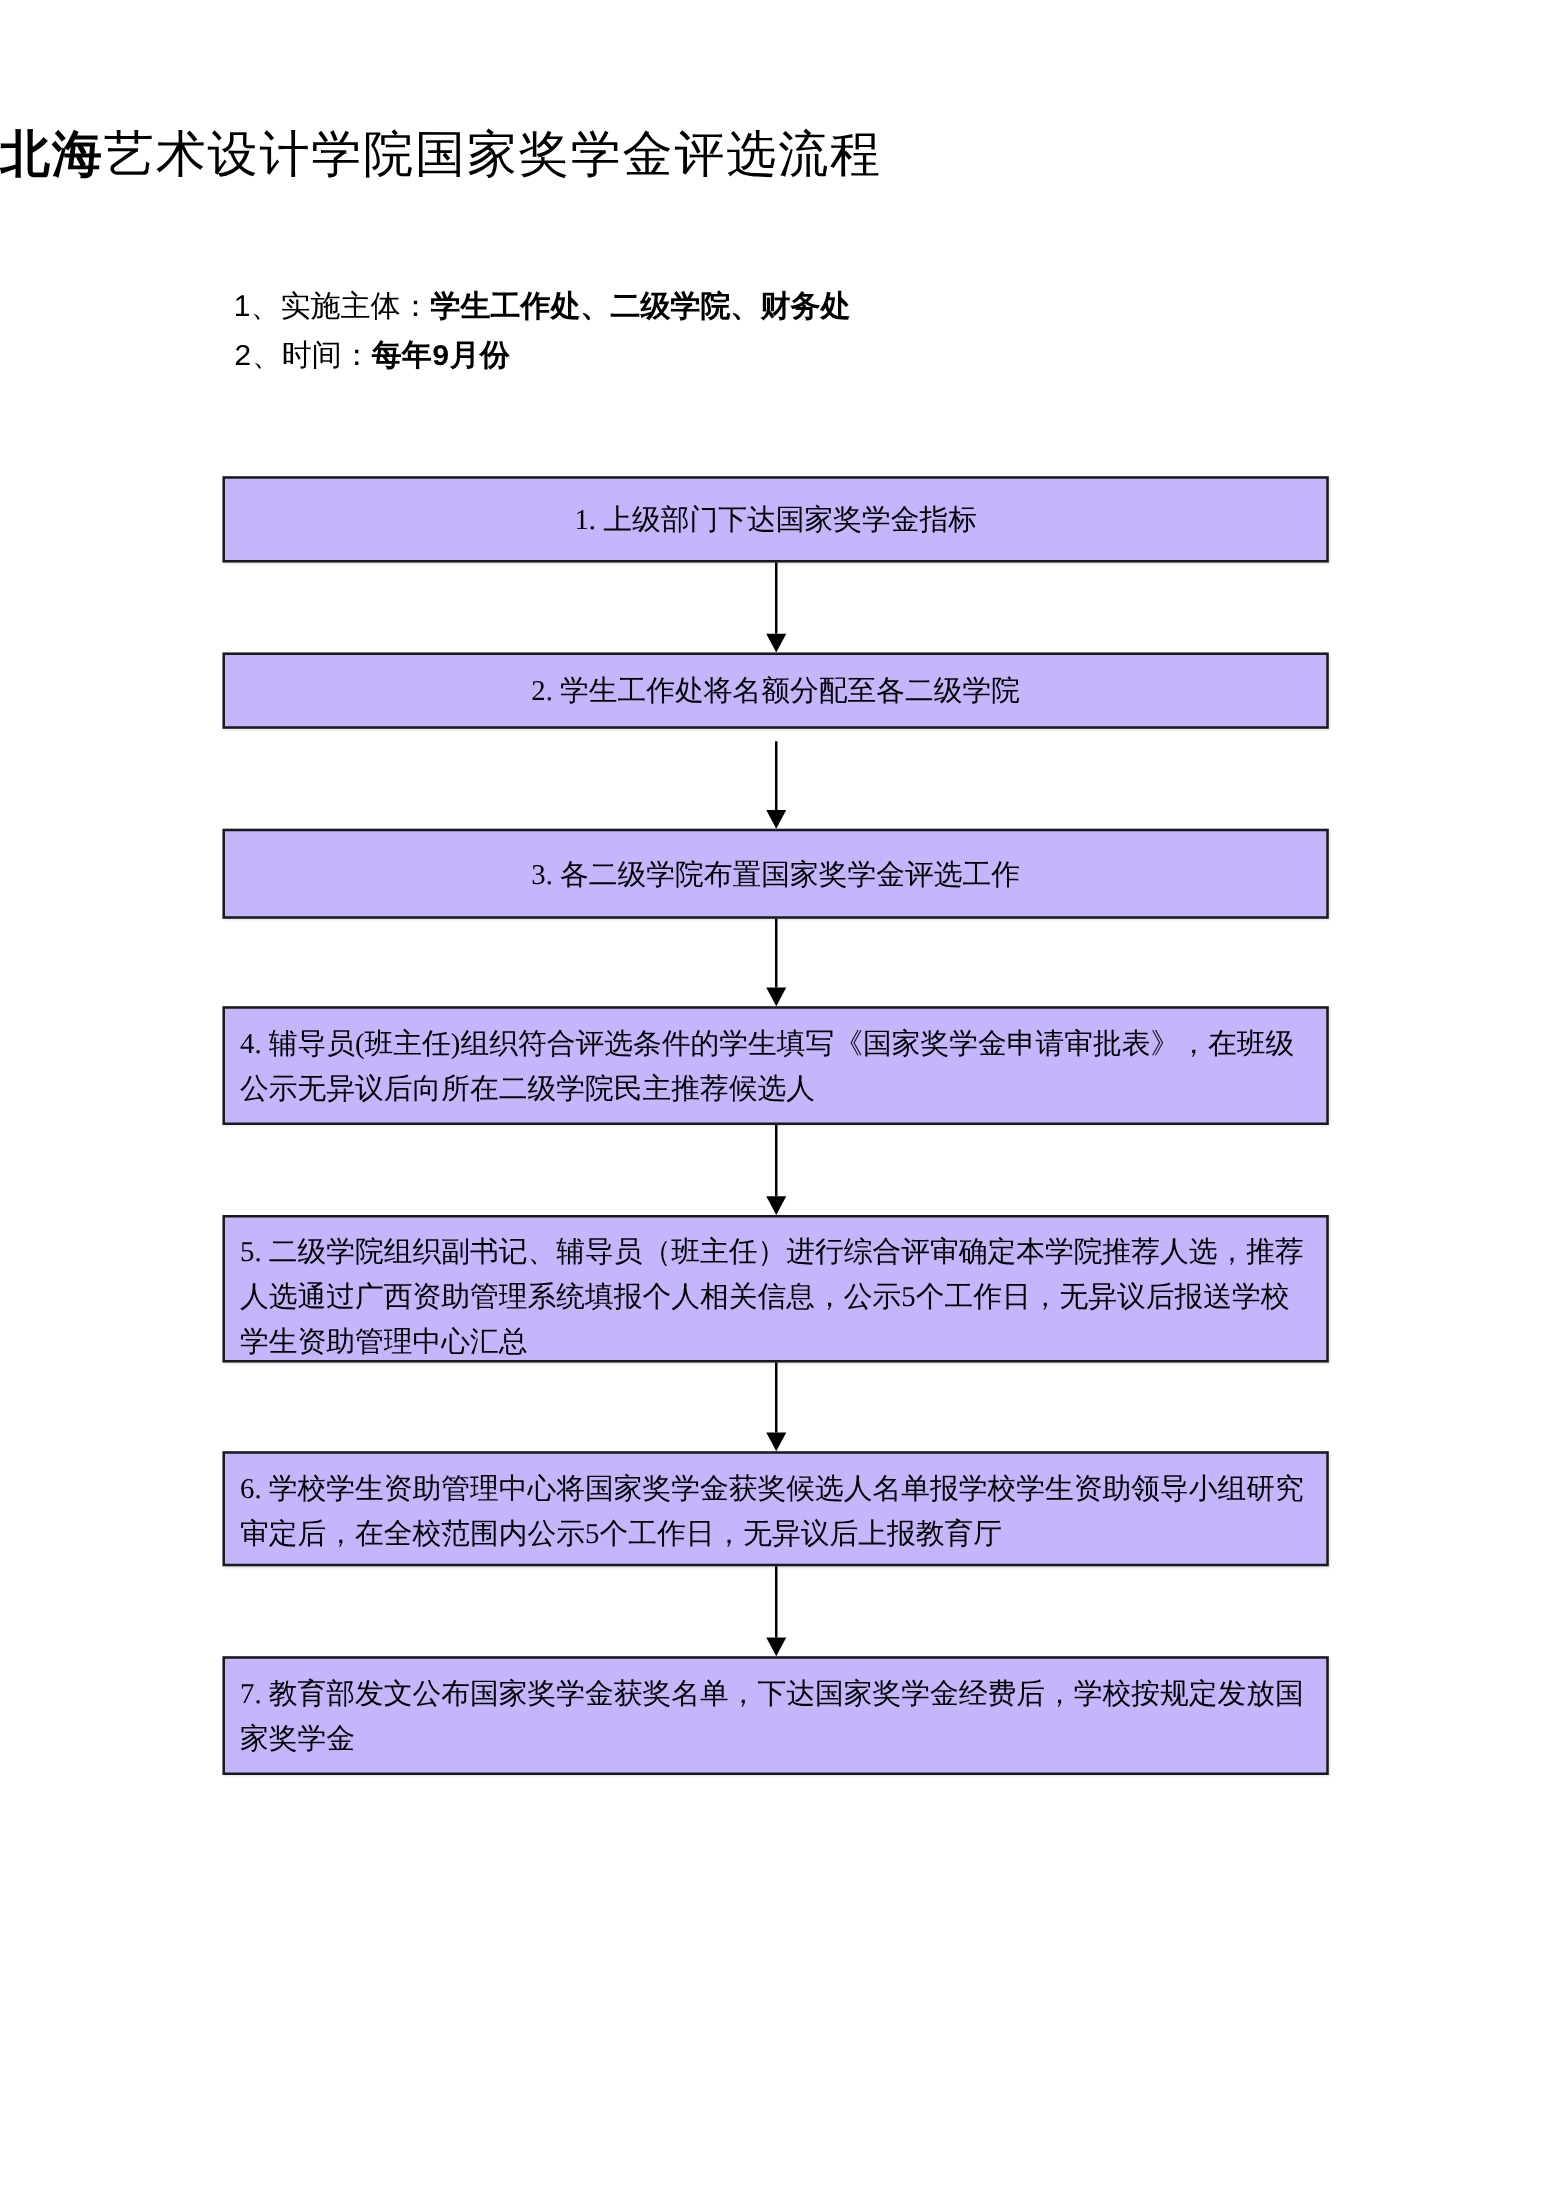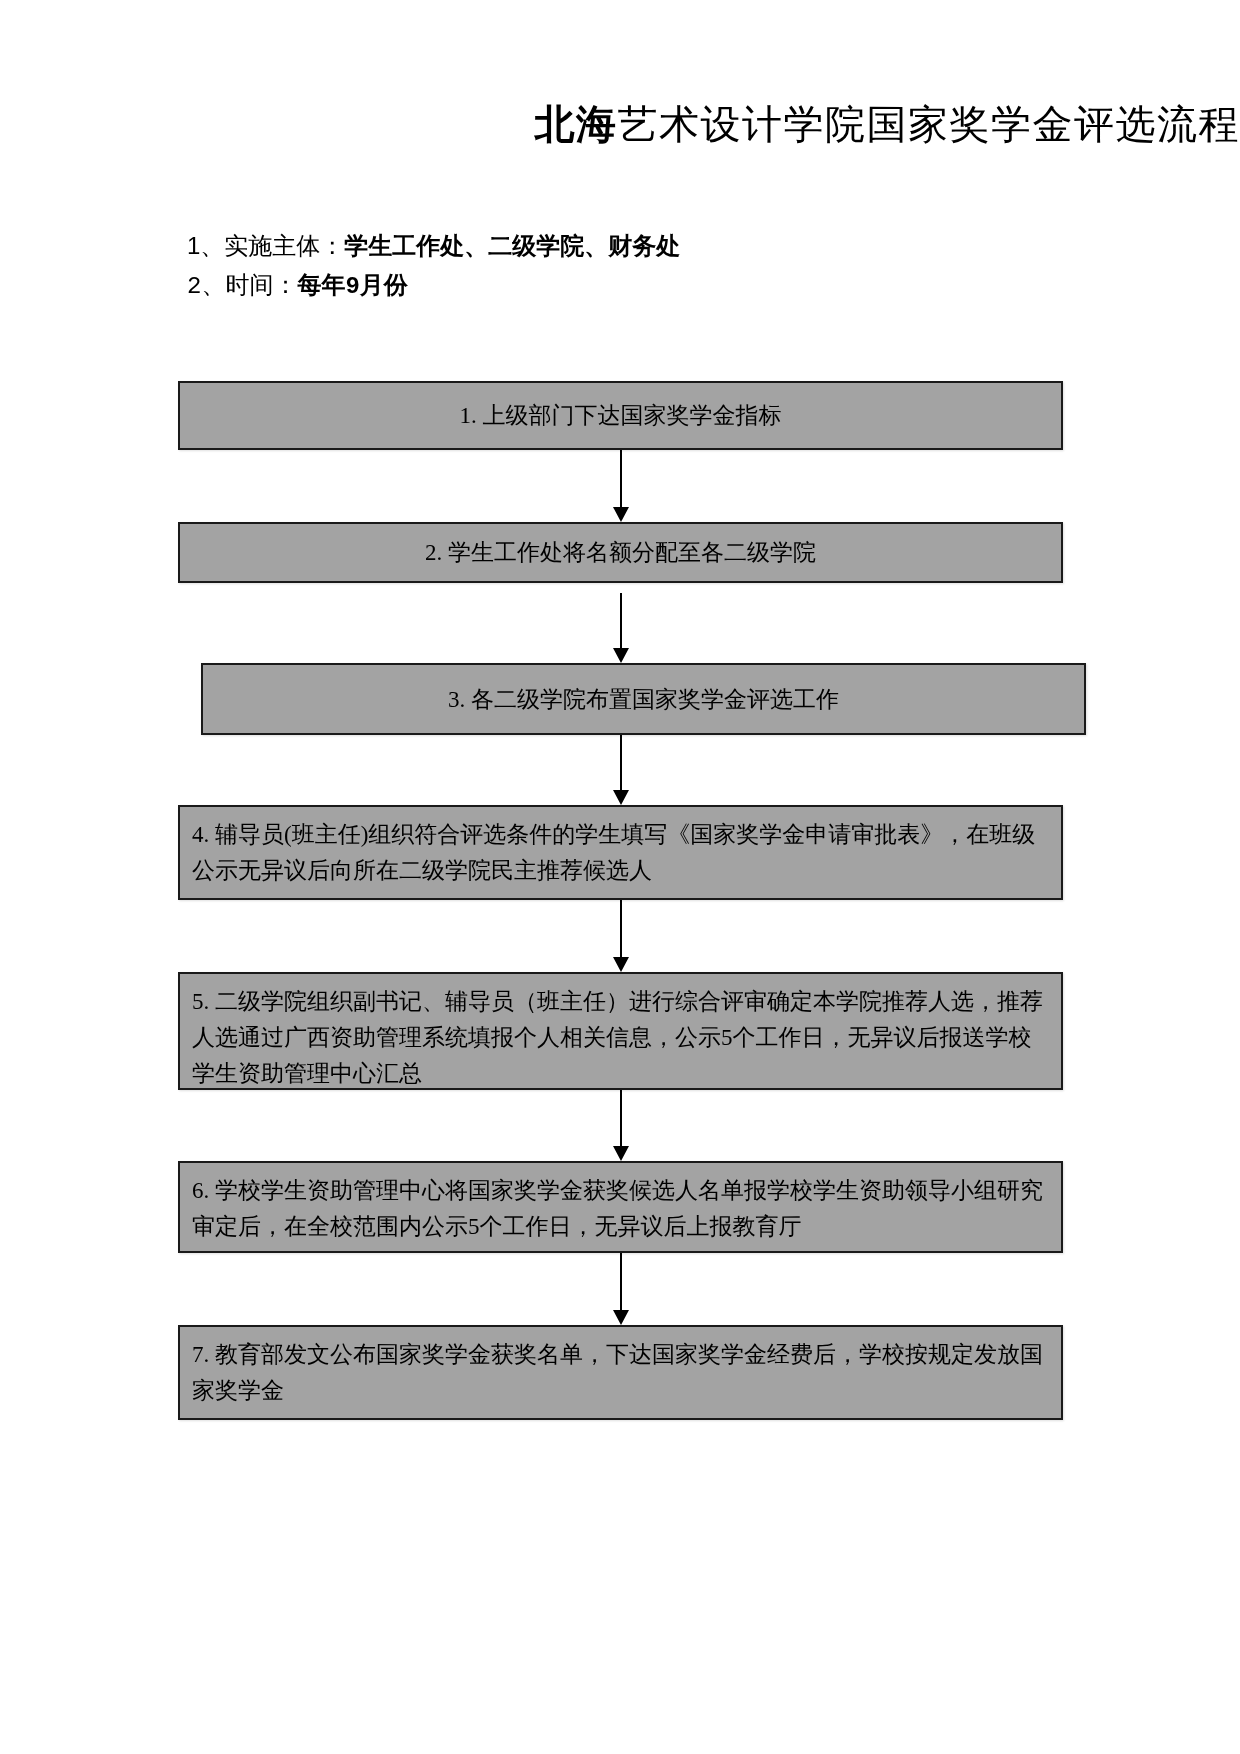--- a/index.html
+++ b/index.html
@@ -5,57 +5,57 @@
   html, body { margin:0; padding:0; }
   body {
     width:1240px; height:1754px;
     background:#ffffff;
     position:relative;
     font-family:"Liberation Sans","DejaVu Sans",sans-serif;
     color:#000;
   }
   .page-title {
     position:absolute; top:100px; left:0; width:1240px;
-    text-align:right;
+    text-align:left;
     font-size:40px; line-height:48px;
     letter-spacing:1.5px;
     white-space:nowrap;
   }
   .page-title .em { font-weight:bold; }
   .intro-item {
     position:absolute; left:187px;
     font-size:24px; line-height:30px;
     white-space:nowrap;
     text-align:center;
   }
   .intro-1 { top:231px; }
   .intro-2 { top:272px;font-family:Liberation Mono, monospace; }
   .intro-item .val { font-weight:bold; }
   .flow-box {
     position:absolute; left:178px; width:885px;
     box-sizing:border-box;
-    background:#a3a3a3;
+    background:#c4b5fd;
     border:2px solid #1a1a1a;
     font-family:"Liberation Serif","DejaVu Serif",serif;
     font-size:23px;
     color:#000;
     box-shadow:1px 1px 2px rgba(0,0,0,0.12);
   }
   .flow-box.center {
     display:flex; align-items:center; justify-content:center;
     text-align:center;
   }
   .flow-box.left {
     padding:10px 14px 0 12px;
     line-height:36px;
     text-align:left;
   }
   .b1 { top:381px; height:69px; }
   .b2 { top:522px; height:61px; }
-  .b3 { top:663px; height:72px;margin-left:23px; }
+  .b3 { top:663px; height:72px; }
   .b4 { top:805px; height:95px; }
   .b5 { top:972px; height:118px; }
   .b6 { top:1161px; height:92px; }
   .b7 { top:1325px; height:95px; }
   .arrow {
     position:absolute; left:612px; width:17px;
     display:flex; flex-direction:column; align-items:center;
   }
   .arrow .shaft { width:2px; flex:1; background:#000; }
   .arrow .head {

